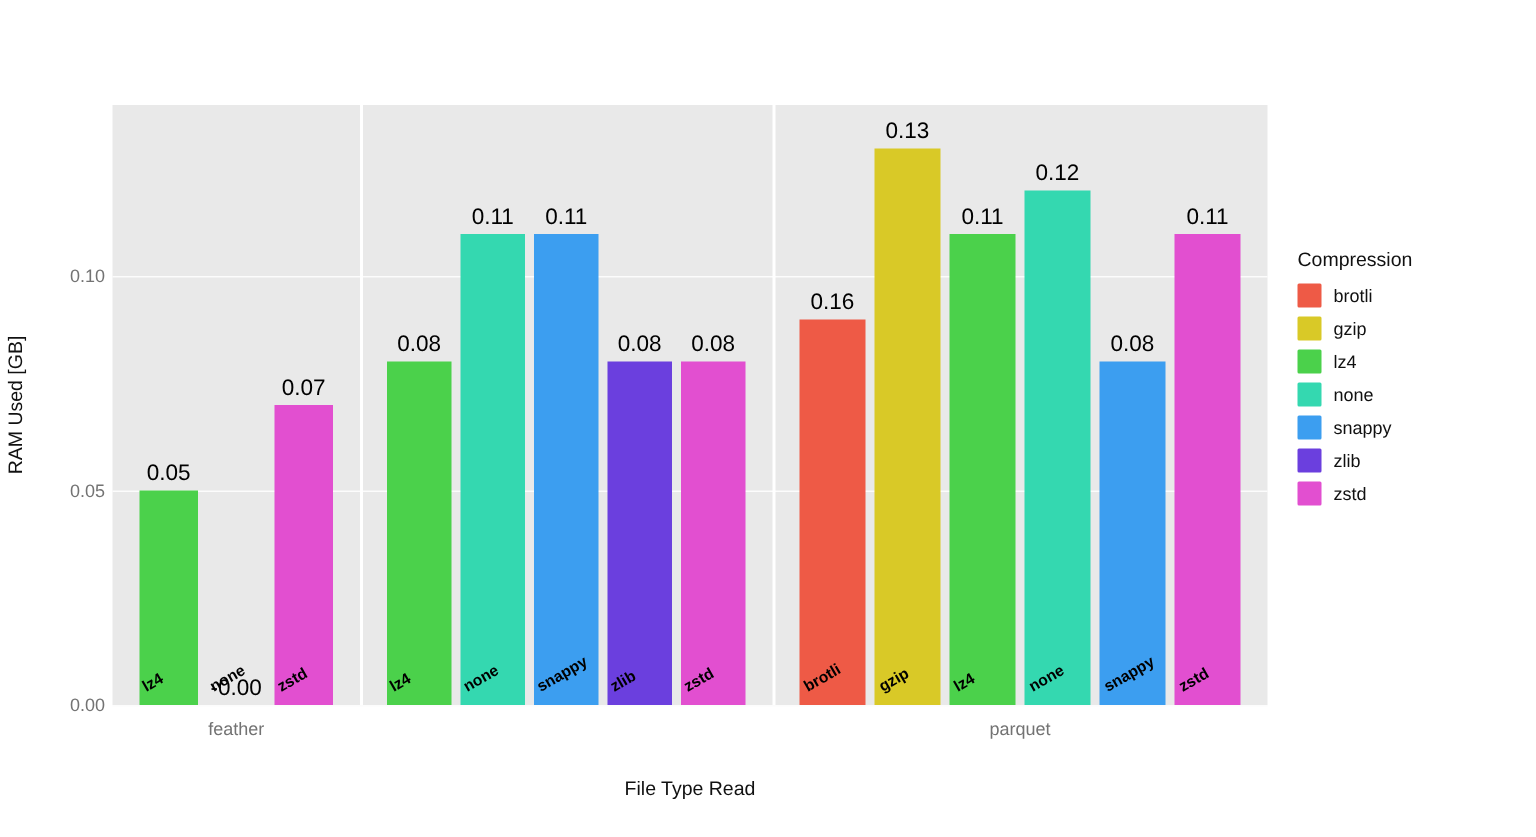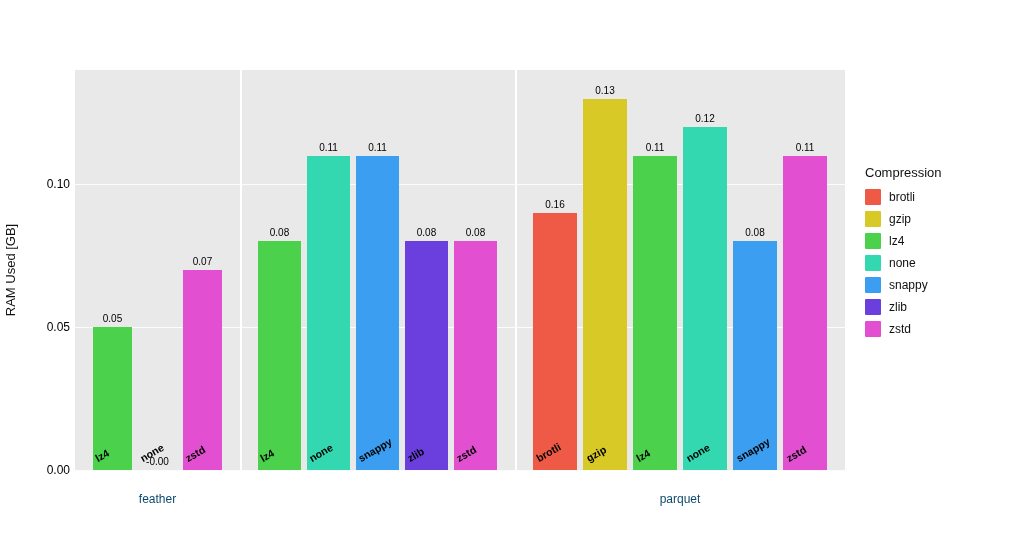--- a/index.html
+++ b/index.html
@@ -45,21 +45,21 @@
     height: 1px;
     background: #fcfcfc;
   }
   .ytick-label {
     position: absolute;
     right: 955px; 
     width: 45px;
     text-align: right;
     font-size: 12px;
     transform: translateY(-50%);
-    color: #000000;
+    color: #737373;
   }
   .ylab {
     position: absolute;
     left: 10px;
     top: 270px;
     transform: rotate(-90deg) translate(-50%, -50%);
     transform-origin: left top;
     font-size: 13px;
     font-weight: 500;
   }
@@ -84,36 +84,36 @@
   
   .facet-line {
     position: absolute;
     top: 0;
     width: 1.5px;
     height: 100%;
     background: #ffffff;
   }
   .facet-label {
     position: absolute;
-    top: 492px;
+    top: 479px;
     font-size: 12px;
     text-align: center;
-    color: #0c4a6e;
+    color: #737373;
   }
   
   .bar {
     position: absolute;
     bottom: 0;
     border-radius: 0;
   }
   .bar-val {
     position: absolute;
     width: 50px;
     text-align: center;
-    font-size: 10px;
+    font-size: 15px;
     color: #000;
     transform: translateX(-50%);
   }
   .bar-cat {
     position: absolute;
     font-size: 10.5px;
     font-weight: 700;
     color: #000;
     transform-origin: left bottom;
     transform: rotate(-30deg);
@@ -194,20 +194,21 @@
       <div class="bar-val" style="left: 630px; bottom: 345.857px;">0.12</div>
       <div class="bar-cat" style="left: 614.6px; bottom: 6px;">none</div>
       <div class="bar" style="left: 658px; width: 44px; height: 228.571px; background: rgb(60, 158, 240);"></div>
       <div class="bar-val" style="left: 680px; bottom: 231.571px;">0.08</div>
       <div class="bar-cat" style="left: 664.6px; bottom: 6px;">snappy</div>
       <div class="bar" style="left: 708px; width: 44px; height: 314.286px; background: rgb(226, 79, 208);"></div>
       <div class="bar-val" style="left: 730px; bottom: 317.286px;">0.11</div>
       <div class="bar-cat" style="left: 714.6px; bottom: 6px;">zstd</div>
     </div>
 
+  <div class="xlab">File Type Read</div>
 
   <div class="legend" id="legend">
     <div class="legend-title">Compression</div>
   <div class="legend-item">
         <div class="legend-swatch" style="background: rgb(238, 90, 70);"></div>
         <span>brotli</span>
       </div>
       <div class="legend-item">
         <div class="legend-swatch" style="background: rgb(217, 201, 39);"></div>
         <span>gzip</span>

